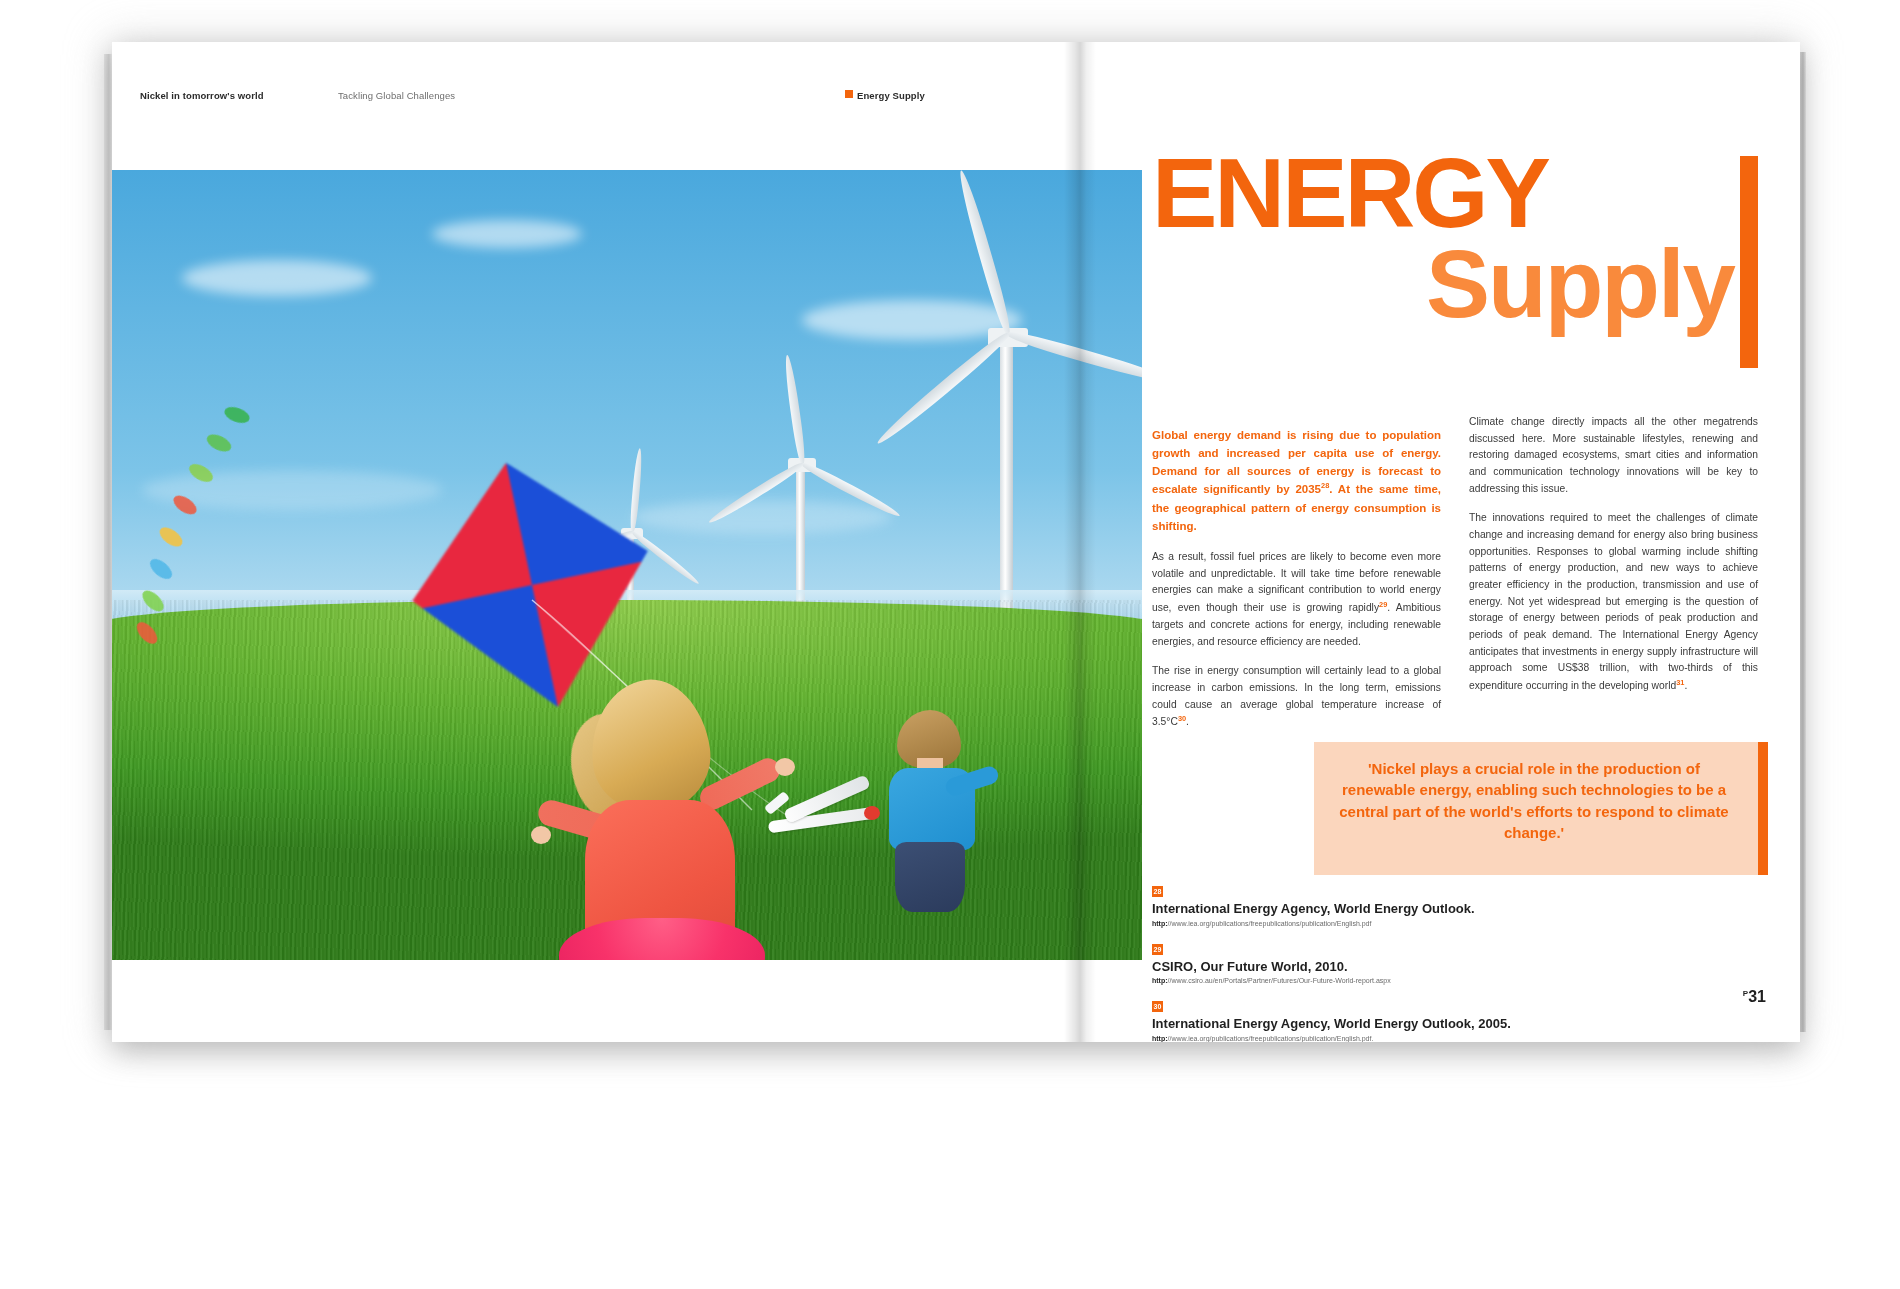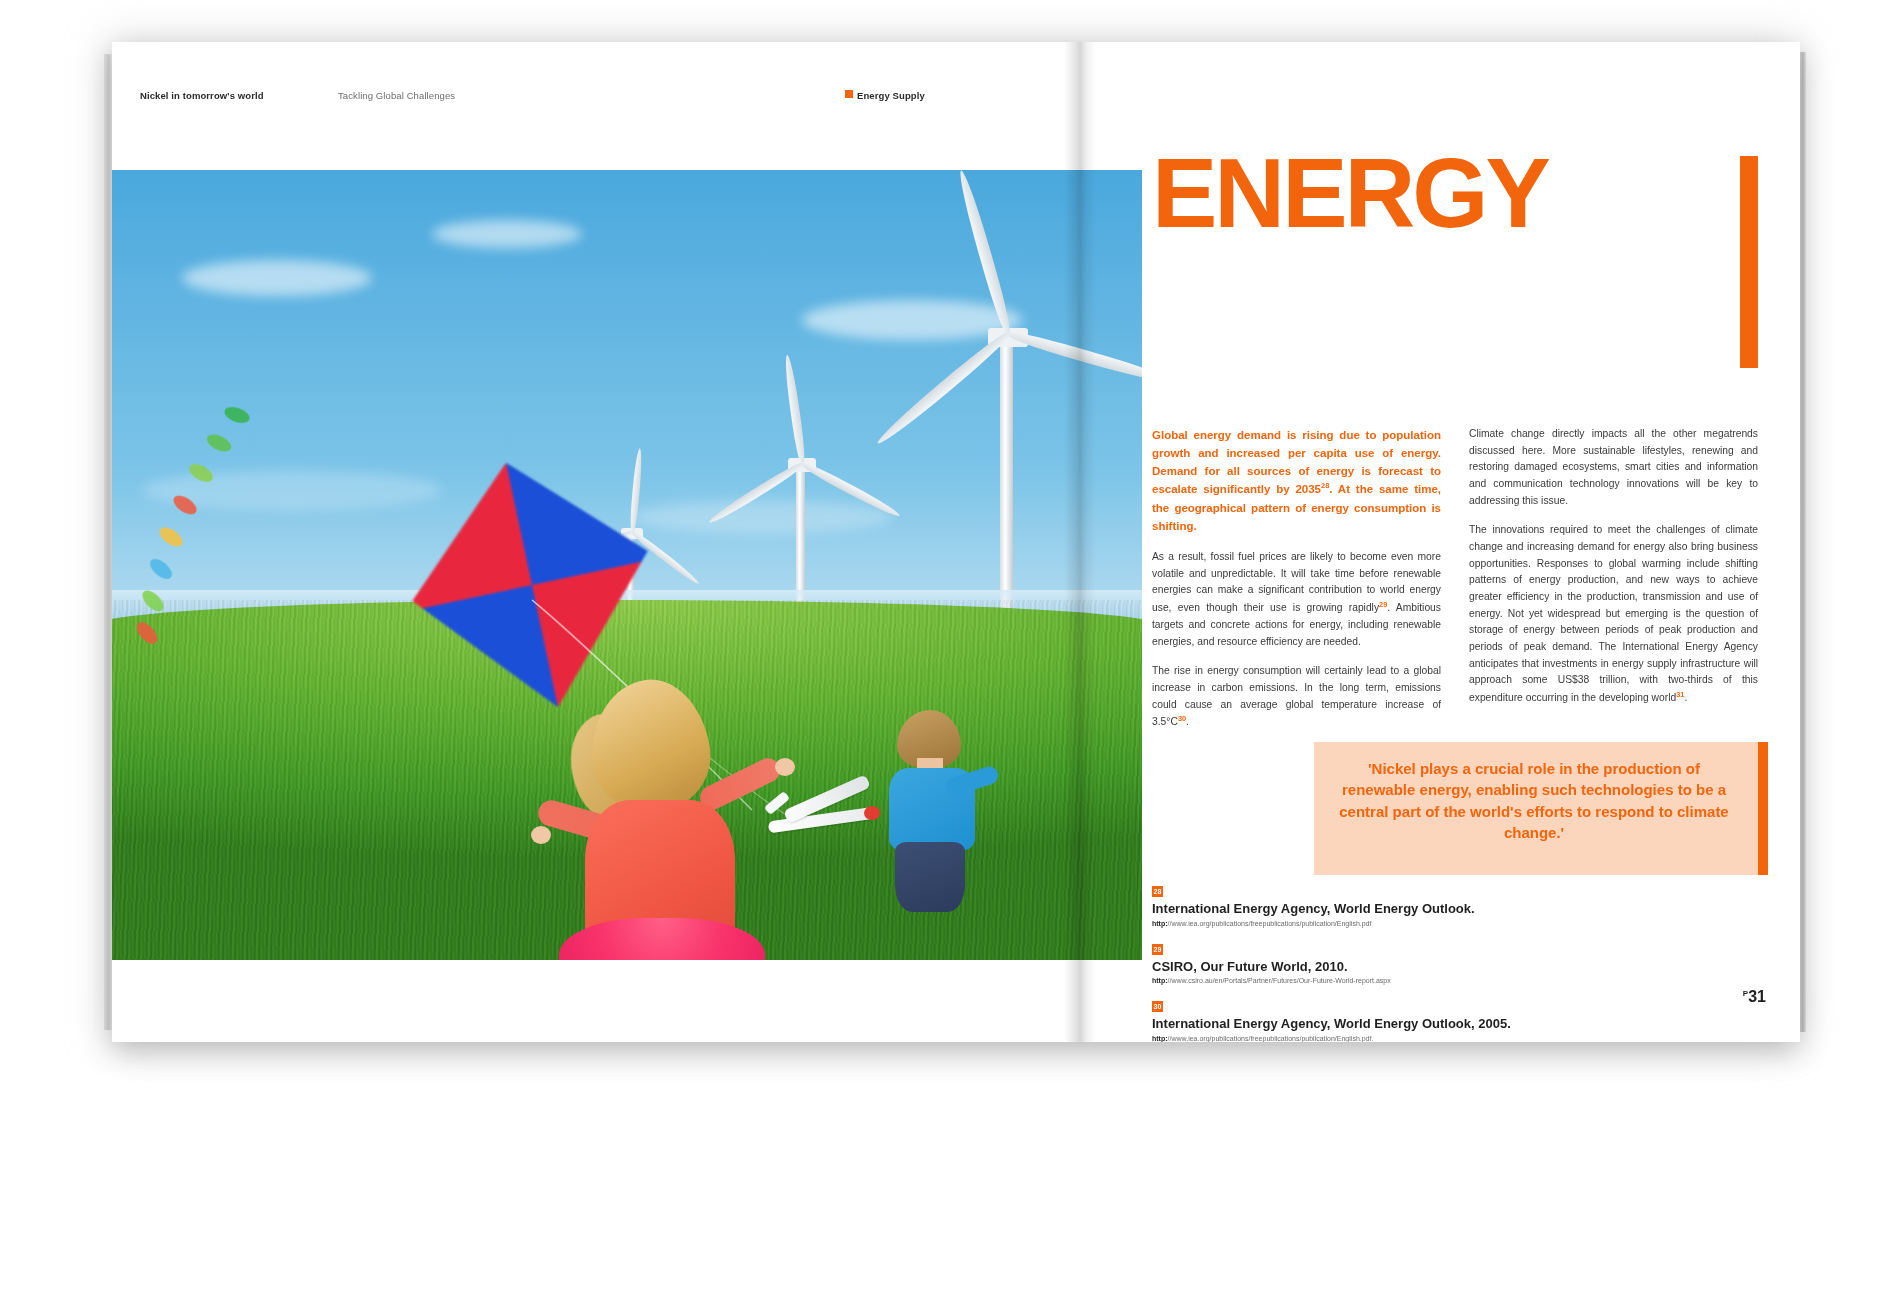--- a/index.html
+++ b/index.html
@@ -319,21 +319,21 @@
     font-size: 11.5px;
     line-height: 1.58;
     text-align: justify;
     margin: 12px 0 14px 0;
   }
   .body-p {
     color: #3a3a3a;
     font-size: 10.3px;
     line-height: 1.62;
     text-align: justify;
-    margin: 12px 0 13px 0;
+    margin: 0 0 13px 0;
   }
   .sup { color: #f3650d; font-size: 7.4px; vertical-align: super; font-weight: bold; }
 
   
   .pullquote {
     position: absolute;
     left: 218px; top: 700px;
     width: 444px;
     background: #fbd6bd;
     padding: 16px 26px 32px 22px;
@@ -487,20 +487,21 @@
       </div>
     </div>
 
     <div class="gutter"></div>
 
     <div class="rpage">
 
       <div class="title-block">
         <div class="title-bar"></div>
         <div class="title-1">ENERGY</div>
+        <div class="title-2">Supply</div>
       </div>
 
       <div class="cols">
         <div class="col">
           <p class="lede"><span>Global energy demand is rising due to population growth and increased per capita use of energy. Demand for all sources of energy is forecast to escalate significantly by 2035</span><span class="sup">28</span><span>. At the same time, the geographical pattern of energy consumption is shifting.</span></p>
 
           <p class="body-p"><span>As a result, fossil fuel prices are likely to become even more volatile and unpredictable. It will take time before renewable energies can make a significant contribution to world energy use, even though their use is growing rapidly</span><span class="sup">29</span><span>. Ambitious targets and concrete actions for energy, including renewable energies, and resource efficiency are needed.</span></p>
 
           <p class="body-p"><span>The rise in energy consumption will certainly lead to a global increase in carbon emissions. In the long term, emissions could cause an average global temperature increase of 3.5°C</span><span class="sup">30</span><span>.</span></p>
         </div>

